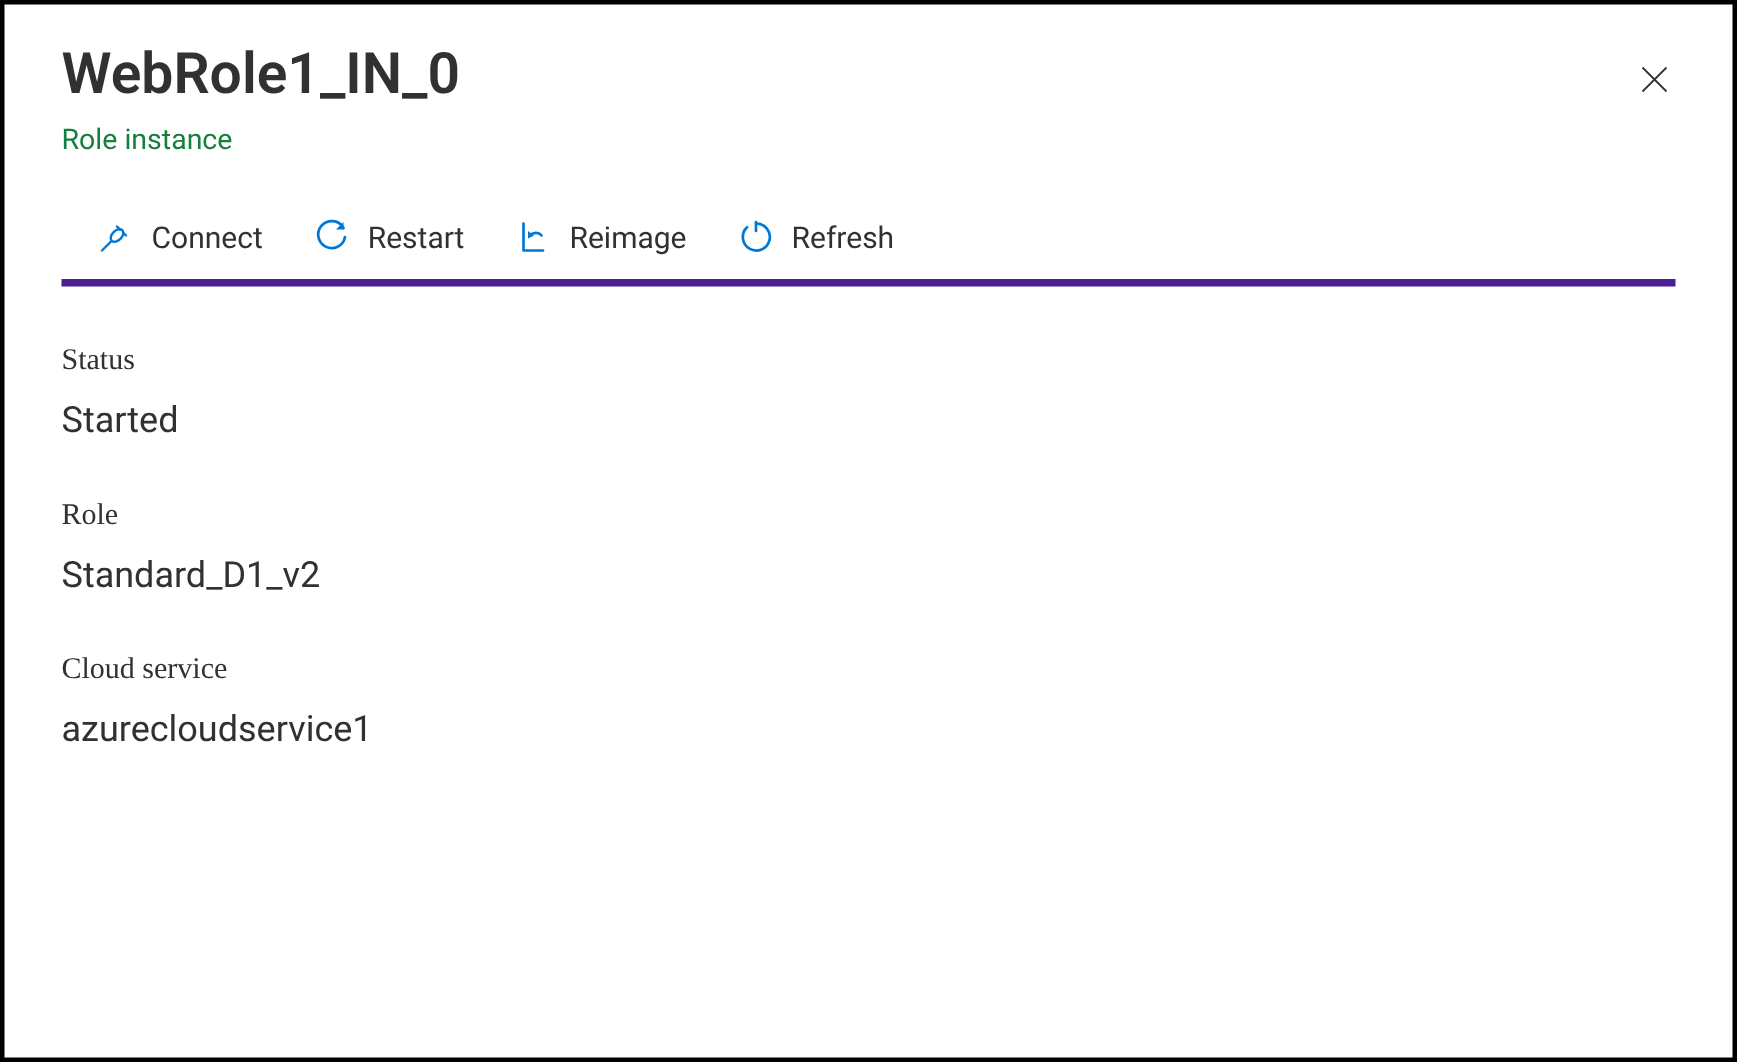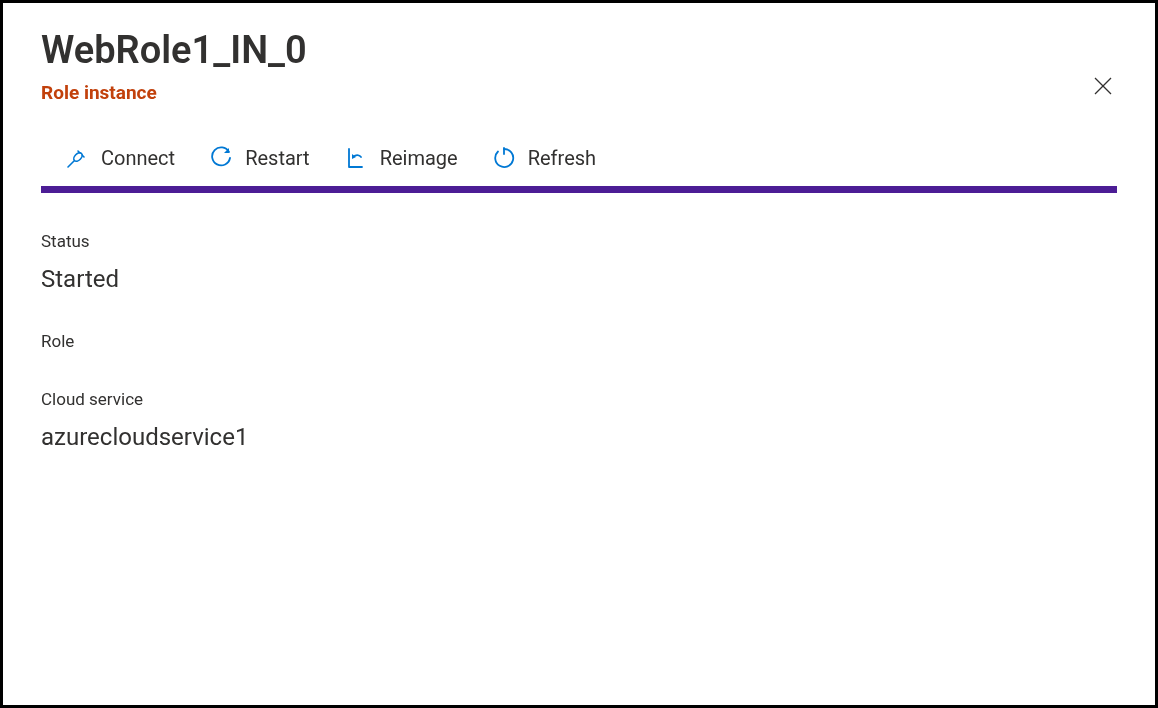--- a/index.html
+++ b/index.html
@@ -15,52 +15,52 @@
       height: 708px;
       border: 3px solid #000000;
       overflow: hidden;
     }
     .panel {
       padding: 24px 38px 0 38px;
       position: relative;
     }
     .header-row {
       display: flex;
-      align-items: flex-end;
+      align-items: flex-start;
       justify-content: space-between;
     }
     .title {
       font-size: 38px;
       font-weight: 600;
       color: #323130;
       line-height: 1.25;
     }
     .subtitle {
       font-size: 19px;
-      color: #c2410c;
+      color: #15803d;
       margin-top: 6px;
-      font-weight: 700;
+      font-weight: 400;
     }
     .close-btn {
       background: none;
       border: none;
       cursor: pointer;
       padding: 8px;
       line-height: 0;
       color: #323130;
       margin-top: 8px;
       margin-right: -4px;
     }
     .toolbar {
       display: flex;
       align-items: center;
       gap: 34px;
       margin-top: 38px;
       padding-bottom: 12px;
-      border-bottom: 7px solid #4c1d95;
+      border-bottom: 5px solid #4c1d95;
       padding-left: 24px;
     }
     .toolbar-btn {
       display: inline-flex;
       align-items: center;
       gap: 12px;
       background: none;
       border: none;
       cursor: pointer;
       font-size: 20px;
@@ -76,23 +76,24 @@
       width: 24px;
       height: 24px;
     }
     .properties {
       margin-top: 38px;
     }
     .prop-group {
       margin-bottom: 38px;
     }
     .prop-label {
-      font-size: 17px;
+      font-size: 20px;
       color: #323130;
       margin-bottom: 14px;
+      font-family: Liberation Serif, serif;
     }
     .prop-value {
       font-size: 24px;
       color: #323130;
     }
   </style>
 </head>
 <body>
 
 <div class="panel">
@@ -161,20 +162,21 @@
 
   <div class="properties">
 
     <div class="prop-group">
       <div class="prop-label">Status</div>
       <div class="prop-value">Started</div>
     </div>
 
     <div class="prop-group">
       <div class="prop-label">Role</div>
+      <div class="prop-value">Standard_D1_v2</div>
     </div>
 
     <div class="prop-group">
       <div class="prop-label">Cloud service</div>
       <div class="prop-value">azurecloudservice1</div>
     </div>
 
 
   </div>
 

